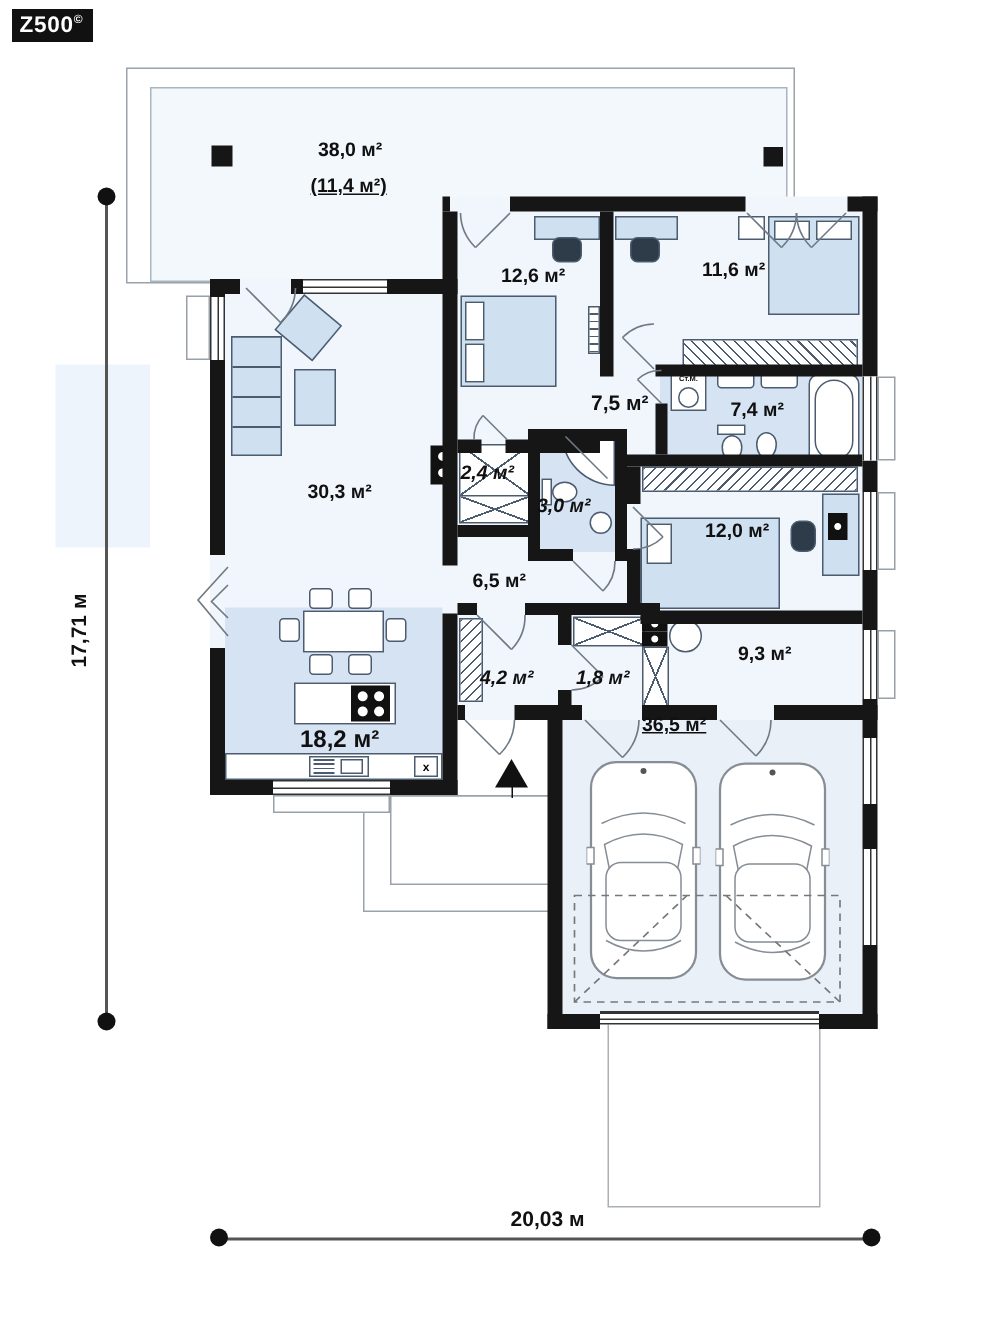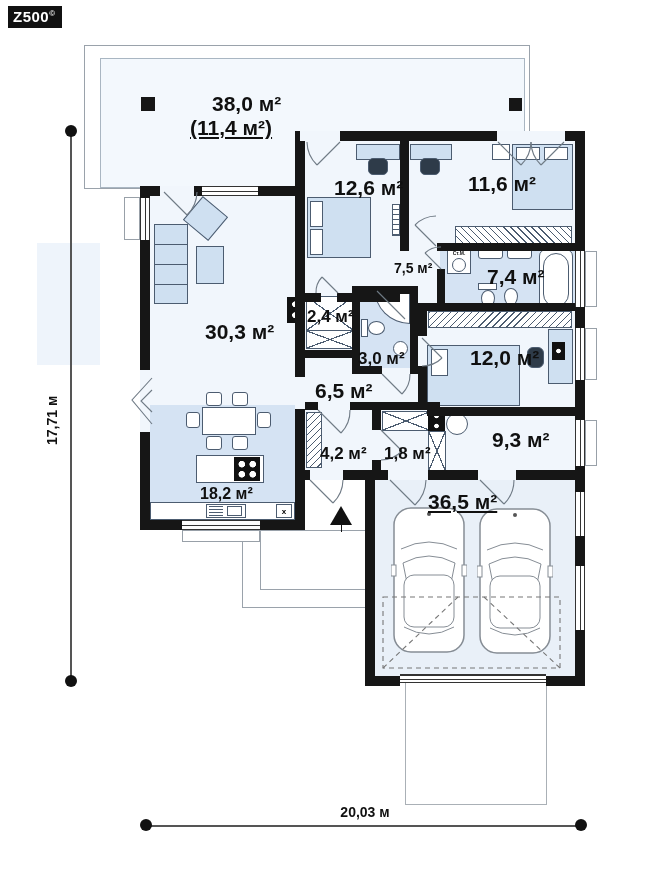--- a/index.html
+++ b/index.html
@@ -15,22 +15,22 @@
   .furn{position:absolute;background:#cfe0f1;border:1px solid #4c5c70;box-sizing:border-box;}
   .wfurn{position:absolute;background:#fff;border:1px solid #4c5c70;box-sizing:border-box;}
   .hatch{position:absolute;background:repeating-linear-gradient(45deg,#4c5c70 0 1px,transparent 1px 5px) #fff;border:1px solid #4c5c70;box-sizing:border-box;}
   .hatch-v{position:absolute;background:repeating-linear-gradient(135deg,#4c5c70 0 1px,transparent 1px 5px) #fff;border:1px solid #4c5c70;box-sizing:border-box;}
   .xbox{position:absolute;border:1px solid #4c5c70;box-sizing:border-box;
         background:linear-gradient(to top right,transparent calc(50% - .6px),#4c5c70 calc(50% - .6px) calc(50% + .6px),transparent calc(50% + .6px)),
                    linear-gradient(to bottom right,transparent calc(50% - .6px),#4c5c70 calc(50% - .6px) calc(50% + .6px),transparent calc(50% + .6px)) #fff;}
   .win-h{position:absolute;background:linear-gradient(#333,#333) center/100% 1px no-repeat #fff;border-top:1px solid #333;border-bottom:1px solid #333;box-sizing:border-box;}
   .win-v{position:absolute;background:linear-gradient(#333,#333) center/1px 100% no-repeat #fff;border-left:1px solid #333;border-right:1px solid #333;box-sizing:border-box;}
   .sill{position:absolute;background:#fff;border:1px solid #98a0a8;box-sizing:border-box;}
-  .rlabel{position:absolute;font-weight:700;font-size:21px;color:#101010;white-space:nowrap;}
-  .rlabel.small{font-size:17px;}
+  .rlabel{position:absolute;font-weight:700;font-size:13px;color:#101010;white-space:nowrap;}
+  .rlabel.small{font-size:13px;font-style:italic;}
   .rad-h{position:absolute;background:repeating-linear-gradient(90deg,#4c5c70 0 1px,transparent 1px 5px) #fff;border:1px solid #4c5c70;box-sizing:border-box;}
   .rad-v{position:absolute;background:repeating-linear-gradient(0deg,#4c5c70 0 1px,transparent 1px 5px) #fff;border:1px solid #4c5c70;box-sizing:border-box;}
   .dot{position:absolute;width:12px;height:12px;border-radius:50%;background:#111;}
   .dimline{position:absolute;background:#555;}
   .dimlabel{position:absolute;font-weight:700;font-size:14px;color:#111;white-space:nowrap;}
   .dim-v-label{writing-mode:vertical-rl;transform:rotate(180deg);}
   .logo{position:absolute;left:8px;top:6px;background:#111;color:#fff;
         font-weight:700;font-size:15px;padding:2px 6px 3px 5px;letter-spacing:.5px;}
   .logo sup{font-size:8px;}
   .cooktop{position:absolute;background:
@@ -53,21 +53,21 @@
 <div class="plan">
 
   <div class="logo"><span>Z500</span><sup>©</sup></div>
 
   <div class="overhang" style="left:84px;top:45px;width:444px;height:142px;"></div>
   <div class="terrace" style="left:100px;top:58px;width:423px;height:128px;"></div>
   <div class="abs" style="left:37px;top:243px;width:63px;height:122px;background:#eef4fb;"></div>
   <div class="wall" style="left:141px;top:97px;width:14px;height:14px;"></div>
   <div class="wall" style="left:509px;top:98px;width:13px;height:13px;"></div>
   <div class="rlabel" style="left:212px;top:92px;">38,0 м²</div>
-  <div class="rlabel" style="left:190px;top:116px;text-decoration:underline;">(11,4 м²)</div>
+  <div class="rlabel" style="left:207px;top:116px;text-decoration:underline;">(11,4 м²)</div>
 
   <div class="sill" style="left:405px;top:677px;width:142px;height:128px;border-color:#aab0b6;"></div>
   <div class="overhang" style="left:242px;top:530px;width:123px;height:76px;"></div>
   <div class="overhang" style="left:260px;top:530px;width:105px;height:58px;"></div>
   <div class="sill" style="left:182px;top:530px;width:78px;height:12px;"></div>
   <div class="sill" style="left:124px;top:197px;width:16px;height:43px;"></div>
   <div class="sill" style="left:585px;top:251px;width:12px;height:56px;"></div>
   <div class="sill" style="left:585px;top:328px;width:12px;height:52px;"></div>
   <div class="sill" style="left:585px;top:420px;width:12px;height:46px;"></div>
 
@@ -302,29 +302,29 @@
   </svg>
 
   <div class="tri" style="left:330px;top:506px;"></div>
   <div class="abs" style="left:341px;top:524px;width:1px;height:8px;background:#111;"></div>
 
   <div class="rlabel" style="left:334px;top:176px;">12,6 м²</div>
   <div class="rlabel" style="left:468px;top:172px;">11,6 м²</div>
   <div class="rlabel" style="left:394px;top:260px;font-size:14px;">7,5 м²</div>
   <div class="rlabel" style="left:487px;top:265px;">7,4 м²</div>
   <div class="rlabel small" style="left:307px;top:307px;">2,4 м²</div>
-  <div class="rlabel small" style="left:358px;top:349px;text-align:center;">3,0 м²</div>
+  <div class="rlabel small" style="left:358px;top:329px;text-align:center;">3,0 м²</div>
   <div class="rlabel" style="left:205px;top:320px;">30,3 м²</div>
   <div class="rlabel" style="left:470px;top:346px;">12,0 м²</div>
   <div class="rlabel" style="left:315px;top:379px;">6,5 м²</div>
   <div class="rlabel small" style="left:320px;top:444px;">4,2 м²</div>
   <div class="rlabel small" style="left:384px;top:444px;">1,8 м²</div>
   <div class="rlabel" style="left:492px;top:428px;">9,3 м²</div>
   <div class="rlabel" style="left:200px;top:485px;font-size:16px;">18,2 м²</div>
-  <div class="rlabel" style="left:428px;top:490px;text-decoration:underline;">36,5 м²</div>
+  <div class="rlabel" style="left:428px;top:475px;text-decoration:underline;">36,5 м²</div>
 
   <div class="dimline" style="left:70px;top:131px;width:1.5px;height:550px;"></div>
   <div class="dot" style="left:65px;top:125px;"></div>
   <div class="dot" style="left:65px;top:675px;"></div>
   <div class="dimlabel dim-v-label" style="left:44px;top:355px;height:90px;">17,71 м</div>
   <div class="dimline" style="left:146px;top:825px;width:435px;height:1.5px;"></div>
   <div class="dot" style="left:140px;top:819px;"></div>
   <div class="dot" style="left:575px;top:819px;"></div>
   <div class="dimlabel" style="left:320px;top:804px;width:90px;text-align:center;">20,03 м</div>
 

